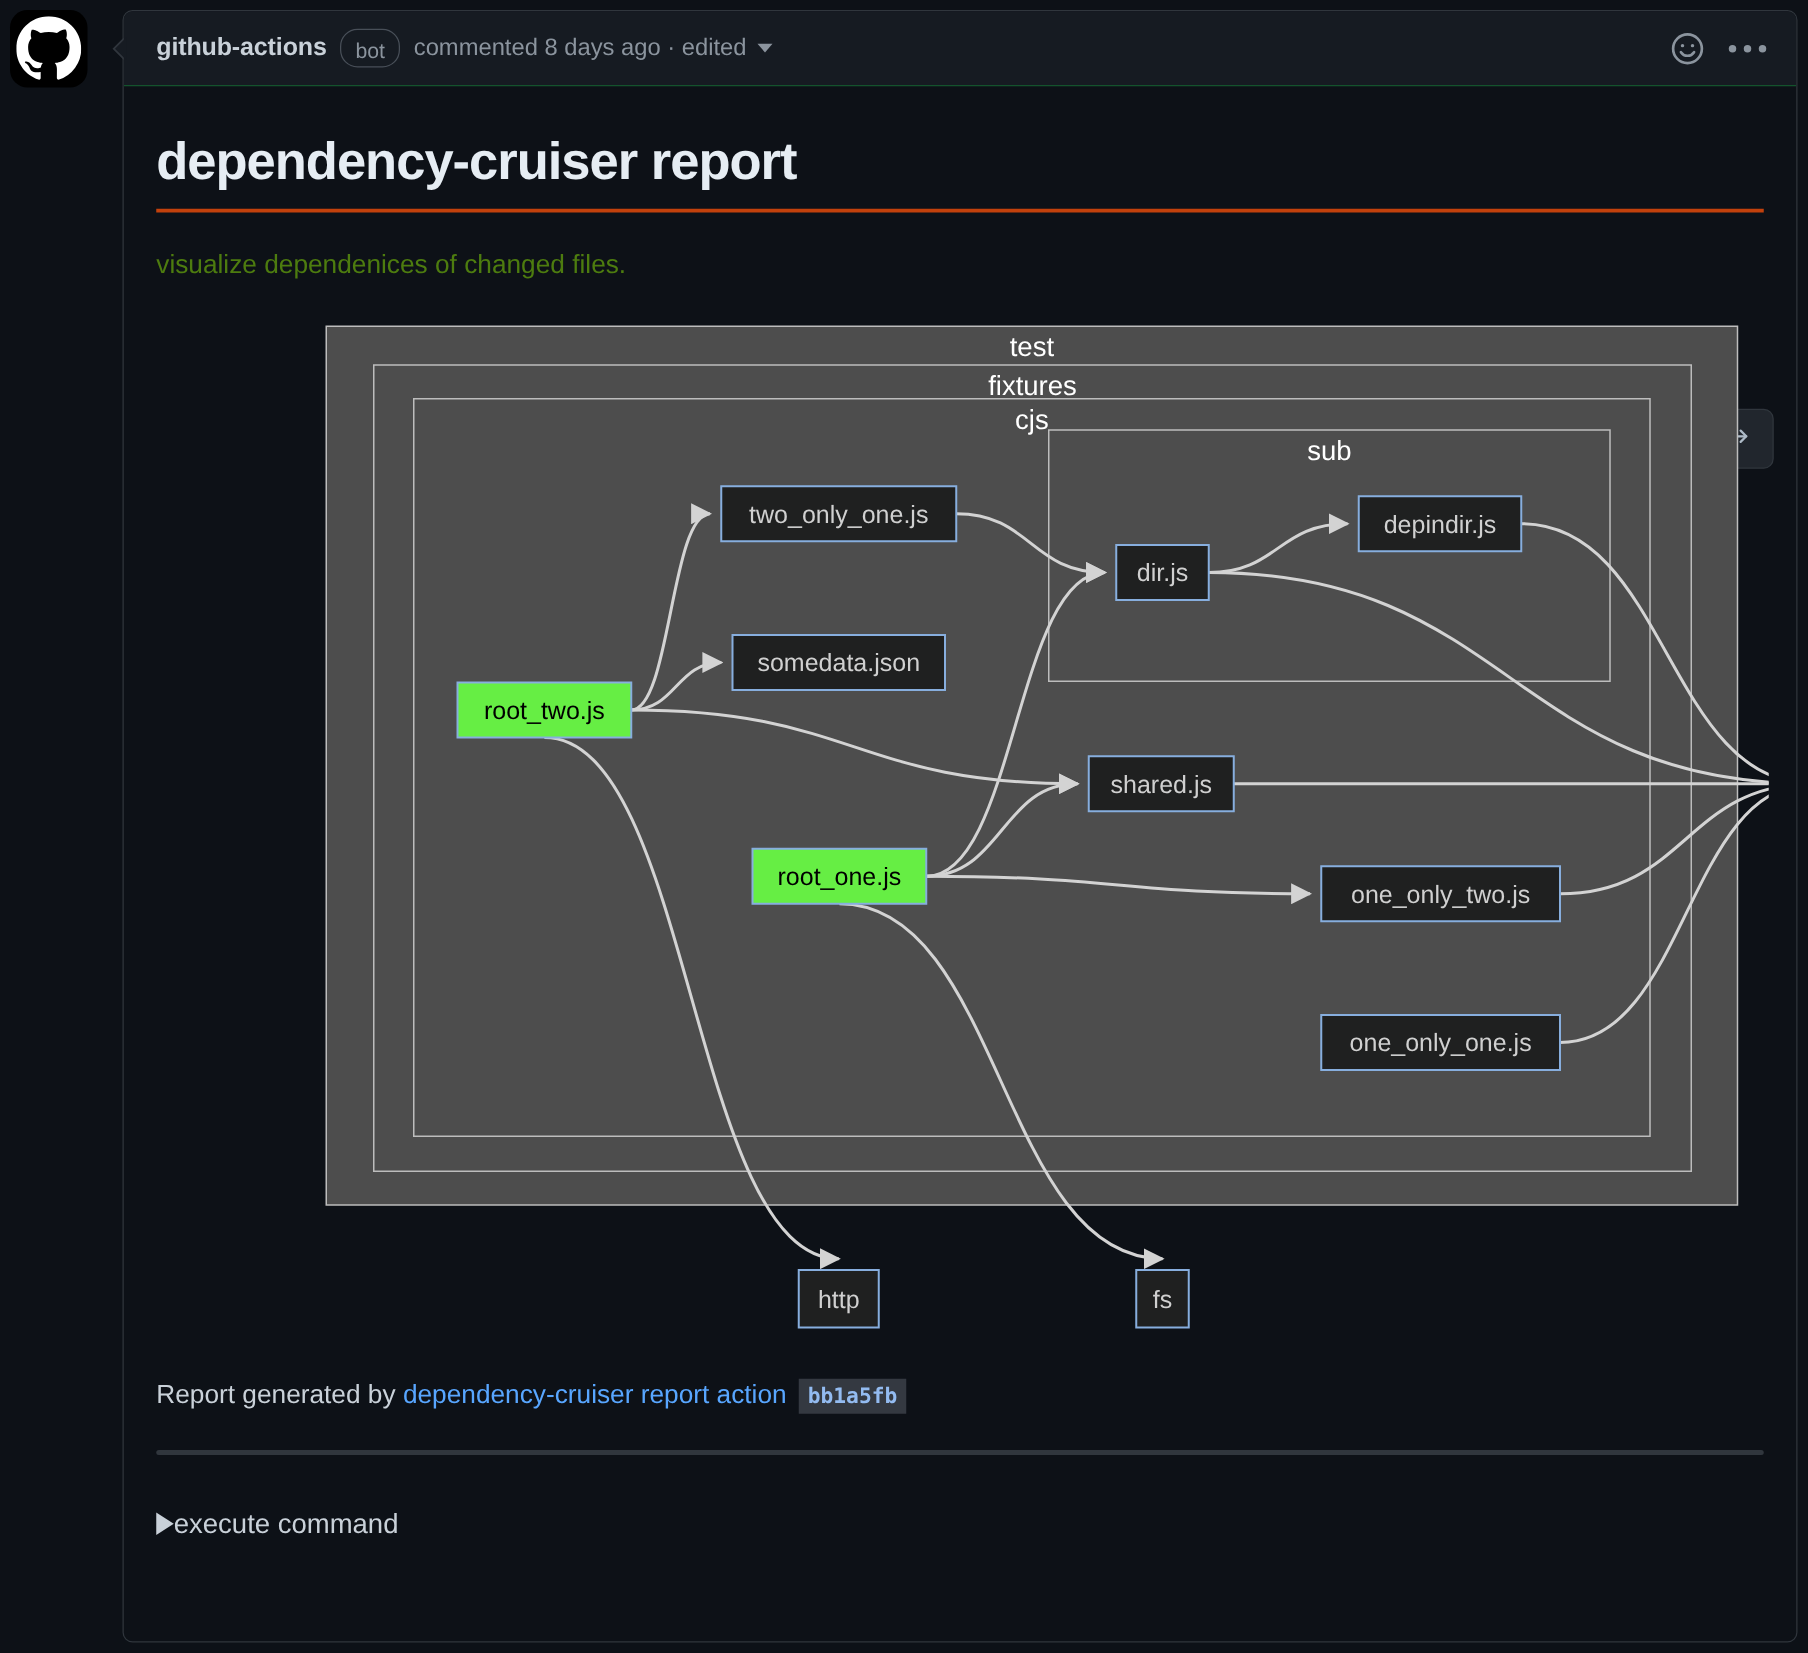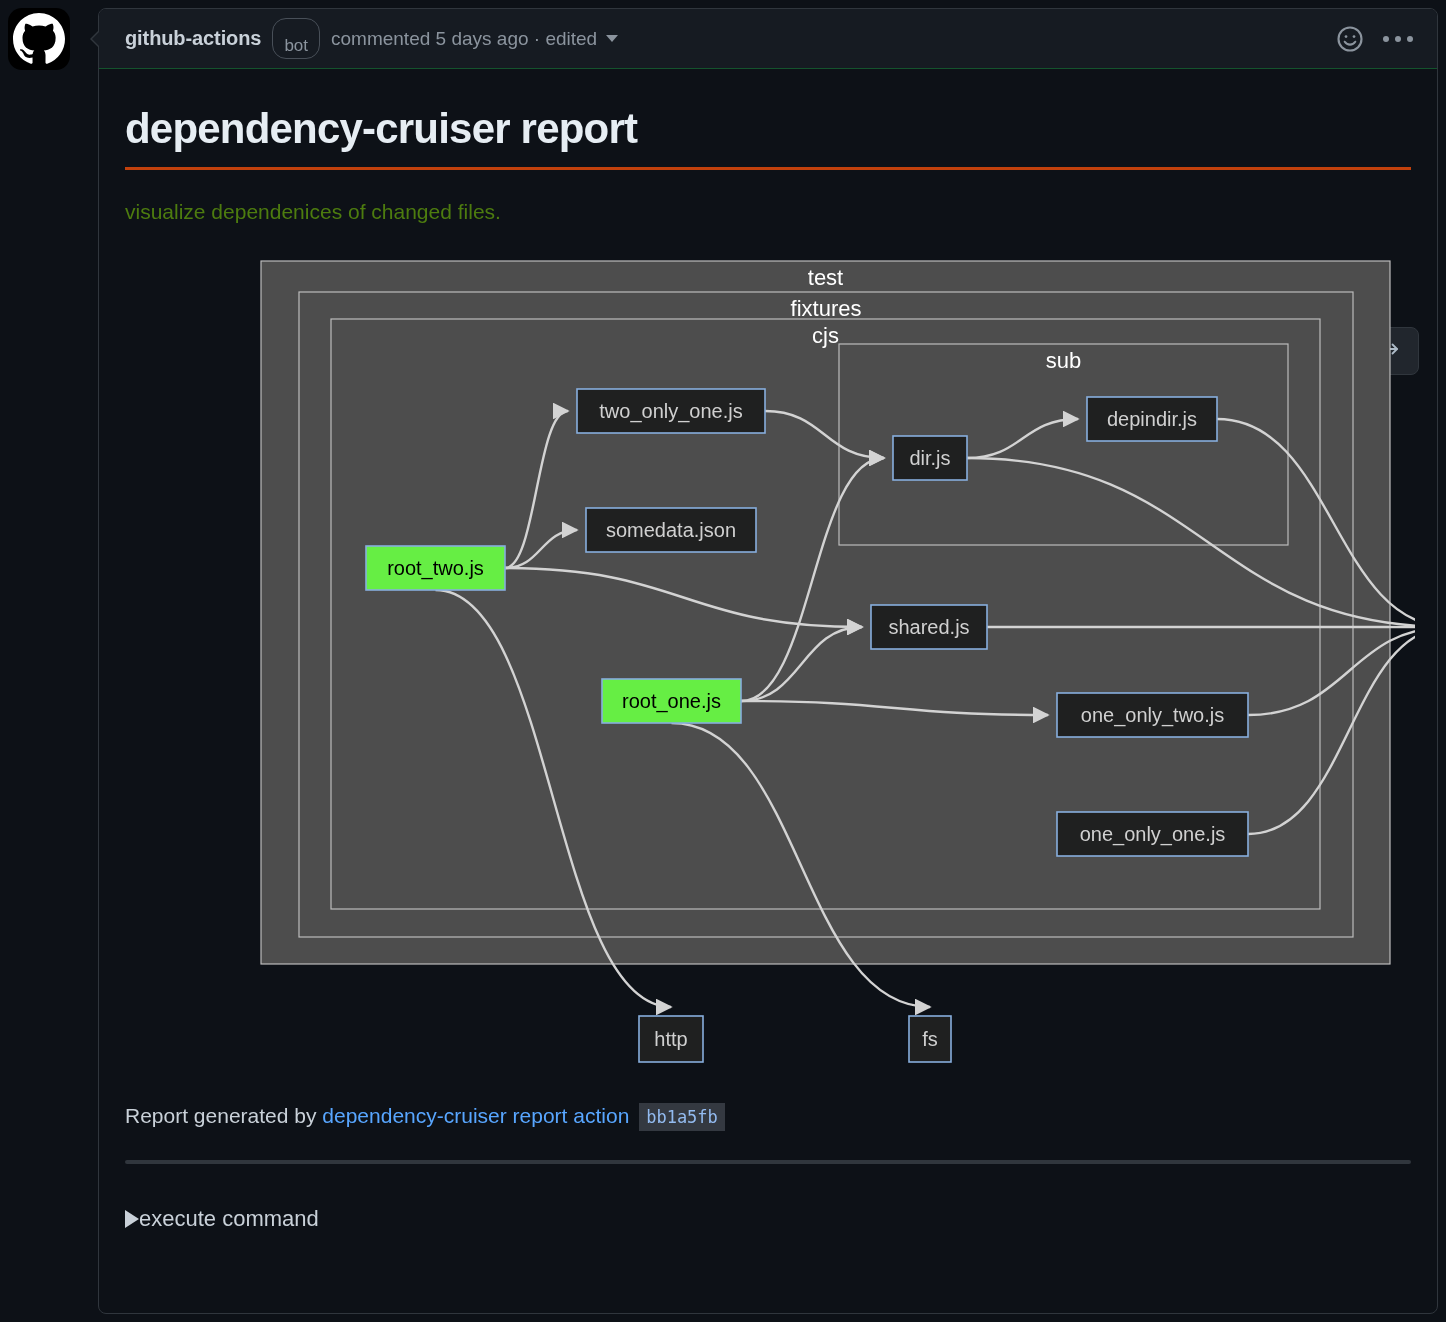--- a/index.html
+++ b/index.html
@@ -59,21 +59,21 @@
     padding: 0 22px 0 26px;
     box-sizing: border-box;
   }
   .author {
     color: #c9d1d9; font-weight: bold; font-size: 20px;
     margin-right: 11px; letter-spacing: -0.1px;
   }
   .bot-badge {
     border: 1px solid #484f58; color: #8b949e;
     border-radius: 14px; font-size: 17px;
-    padding: 18px 11px 3px; margin-right: 11px;
+    padding: 8px 11px 3px; margin-right: 11px;
     line-height: 1.1;
   }
   .meta { color: #8b949e; font-size: 19px; }
   .caret {
     display: inline-block; margin-left: 9px;
     width: 0; height: 0; vertical-align: middle;
     border-left: 6px solid transparent;
     border-right: 6px solid transparent;
     border-top: 7px solid #8b949e;
   }
@@ -111,20 +111,21 @@
   .graph { position: absolute; left: 0; top: 0; width: 1290px; height: 860px; }
 
   
   .footer { color: #c9d1d9; font-size: 21px; margin-top: 2px; }
   .footer a { color: #58a6ff; text-decoration: none; }
   code.sha {
     background: #343941; color: #93bbf0;
     font-family: "DejaVu Sans Mono", monospace;
     font-size: 17px; padding: 4px 7px; border-radius: 0;
     margin-left: 4px;
+    font-weight: bold;
   }
   .rule {
     margin: 32px 0 0 0; height: 4px; background: #30363d;
     border-radius: 2px;
   }
   .details {
     display: flex; align-items: center; gap: 0;
     color: #c9d1d9; font-size: 22px; margin-top: 42px;
   }
   .tri {
@@ -154,21 +155,21 @@
   </div>
 
   <div class="comment-arrow"></div>
   <div class="comment-arrow-inner"></div>
 
   <div class="comment">
 
     <div class="comment-header">
       <span class="author">github-actions</span>
       <span class="bot-badge">bot</span>
-      <span class="meta">commented 5 days ago · edited</span>
+      <span class="meta">commented 8 days ago · edited</span>
       <span class="caret"></span>
 
       <div class="header-actions">
         <span>
           <svg class="smiley" viewBox="0 0 24 24" fill="none" stroke="#8b949e" stroke-width="1.7">
             <circle cx="12" cy="12" r="9.2"></circle>
             <circle cx="8.8" cy="10" r="1.1" fill="#8b949e" stroke="none"></circle>
             <circle cx="15.2" cy="10" r="1.1" fill="#8b949e" stroke="none"></circle>
             <path d="M7.8 14.2c1 1.5 2.5 2.3 4.2 2.3s3.2-.8 4.2-2.3" stroke-linecap="round"></path>
           </svg>

